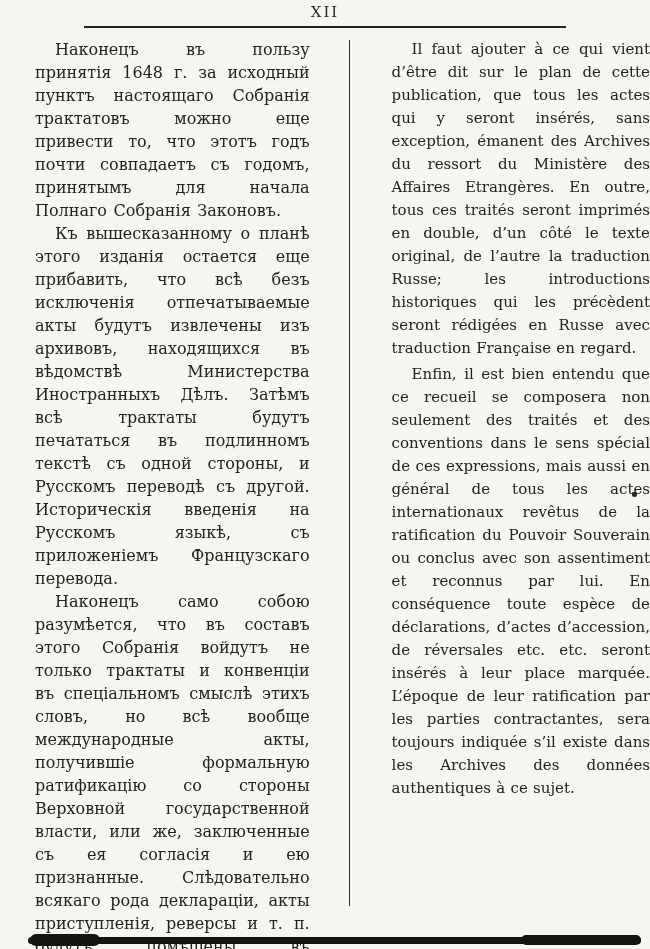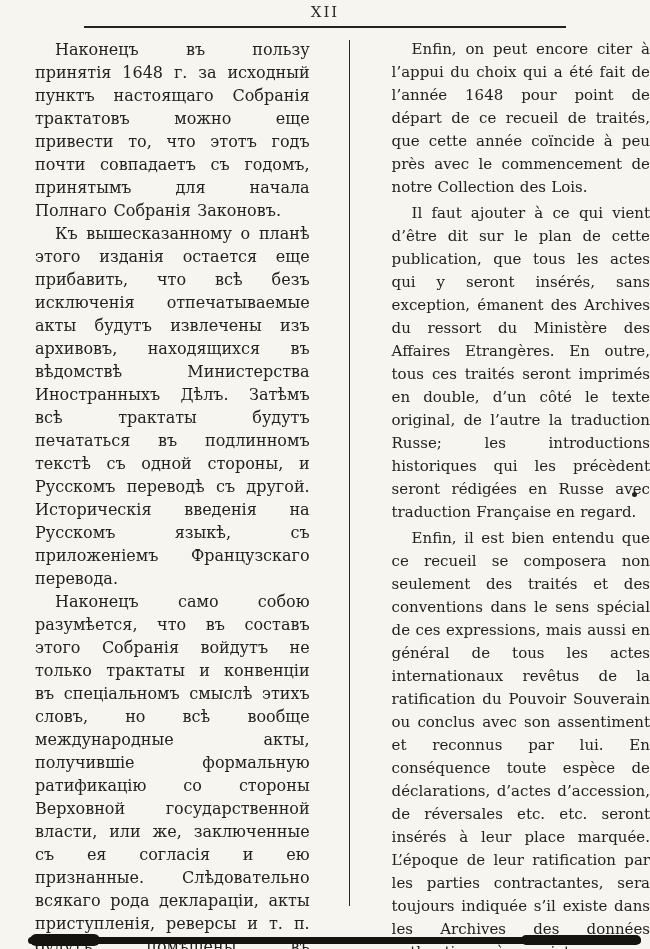--- a/index.html
+++ b/index.html
@@ -127,21 +127,20 @@
     <div class="col col-left">
       <p>Наконецъ въ пользу принятія 1648 г. за исходный пунктъ настоящаго Собранія трактатовъ можно еще привести то, что этотъ годъ почти совпадаетъ съ годомъ, принятымъ для начала Полнаго Собранія Законовъ.</p>
       <p>Къ вышесказанному о планѣ этого изданія остается еще прибавить, что всѣ безъ исключенія отпечатываемые акты будутъ извлечены изъ архивовъ, находящихся въ вѣдомствѣ Министерства Иностранныхъ Дѣлъ. Затѣмъ всѣ трактаты будутъ печататься въ подлинномъ текстѣ съ одной стороны, и Русскомъ переводѣ съ другой. Историческія введенія на Русскомъ языкѣ, съ приложеніемъ Французскаго перевода.</p>
       <p>Наконецъ само собою разумѣется, что въ составъ этого Собранія войдутъ не только трактаты и конвенціи въ спеціальномъ смыслѣ этихъ словъ, но всѣ вообще международные акты, получившіе формальную ратификацію со стороны Верховной государственной власти, или же, заключенные съ ея согласія и ею признанные. Слѣдовательно всякаго рода деклараціи, акты приступленія, реверсы и т. п. будутъ помѣщены въ надлежащемъ мѣстѣ. Время же состоявшейся ратификаціи со стороны договаривавшихся сторонъ всегда будетъ означено, если объ этомъ имѣлись въ архивахъ достовѣрныя свѣдѣнія.</p>
 
     </div>
 
     <div class="divider"></div>
 
     <div class="col col-right">
-      <p class="gap-after">Enfin, on peut encore citer à l’appui du choix qui a été fait de l’année 1648 pour point de départ de ce recueil de traités, que cette année coïncide à peu près avec le commencement de notre Collection des Lois.</p>
       <p class="gap-after">Il faut ajouter à ce qui vient d’être dit sur le plan de cette publication, que tous les actes qui y seront insérés, sans exception, émanent des Archives du ressort du Ministère des Affaires Etrangères. En outre, tous ces traités seront imprimés en double, d’un côté le texte original, de l’autre la traduction Russe; les introductions historiques qui les précèdent seront rédigées en Russe avec traduction Française en regard.</p>
       <p>Enfin, il est bien entendu que ce recueil se composera non seulement des traités et des conventions dans le sens spécial de ces expressions, mais aussi en général de tous les actes internationaux revêtus de la ratification du Pouvoir Souverain ou conclus avec son assentiment et reconnus par lui. En conséquence toute espèce de déclarations, d’actes d’accession, de réversales etc. etc. seront insérés à leur place marquée. L’époque de leur ratification par les parties contractantes, sera toujours indiquée s’il existe dans les Archives des données authentiques à ce sujet.</p>
 
     </div>
 
   </div>
 
   <div class="speck"></div>
   <div class="scan-bar"></div>
 

